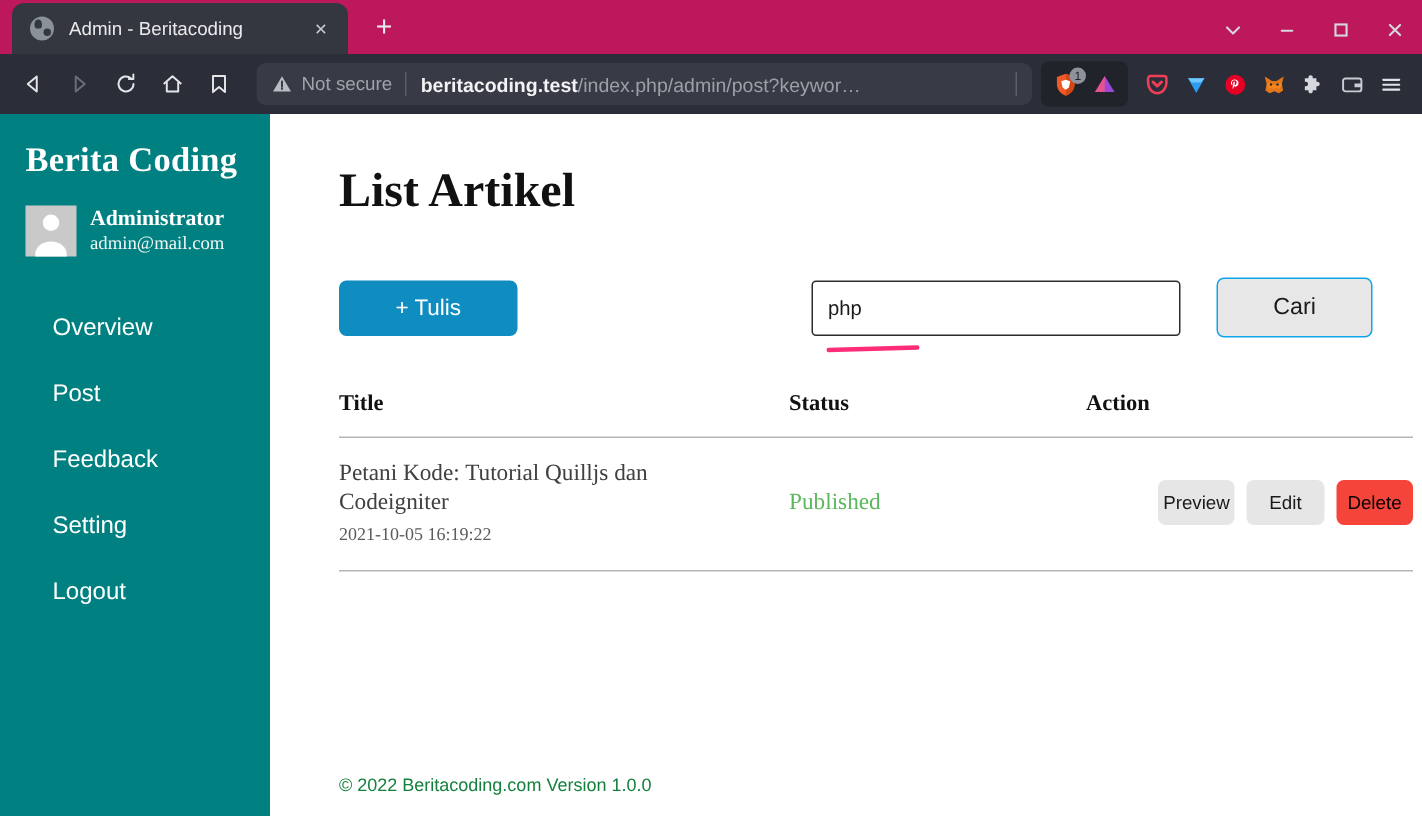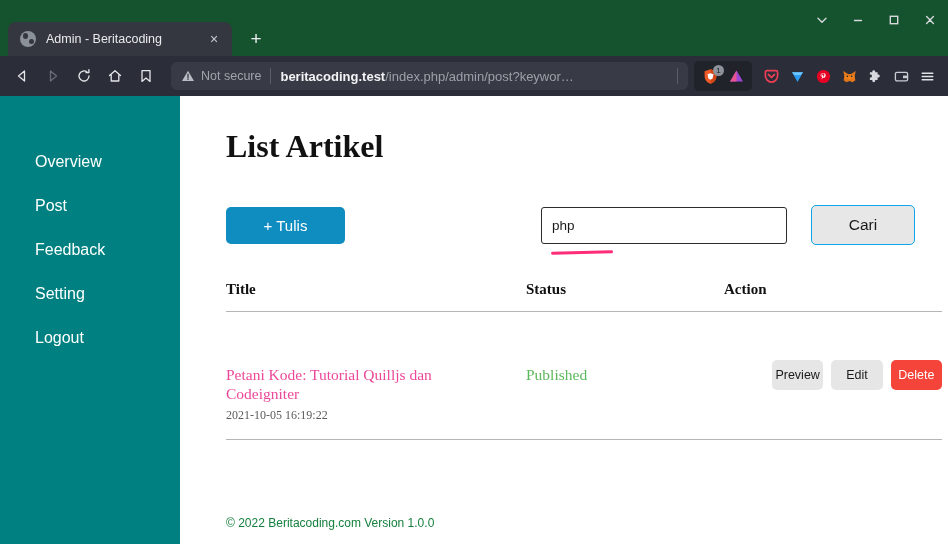--- a/index.html
+++ b/index.html
@@ -18,22 +18,22 @@
 
   
   .browser {
     width: 948px;
     height: 544px;
     display: flex;
     flex-direction: column;
     background: #0e1014;
   }
   .tabstrip {
-    height: 56px;
-    background: #14532d;
+    height: 36px;
+    background: #be185d;
     display: flex;
     align-items: flex-end;
     position: relative;
     flex: 0 0 auto;
   }
   .tab {
     margin-left: 8px;
     height: 34px;
     min-width: 224px;
     background: #34373f;
@@ -413,24 +413,23 @@
     padding: 14px 0 16px 0;
     border-bottom: 1px solid #b5b5b5;
     vertical-align: middle;
   }
   .col-title  { width: 300px; }
   .col-status { width: 198px; }
   .col-action { width: 218px; }
   .cell-title {
     font-family: "Liberation Serif", serif;
     font-size: 15.5px;
-    color: #ec4899;
+    color: #404040;
     line-height: 1.24;
     max-width: 232px;
-    margin-top: 39px;
   }
   .cell-date {
     font-family: "Liberation Serif", serif;
     font-size: 12px;
     color: #5b5b5b;
     margin-top: 5px;
   }
   .status-published {
     font-family: "Liberation Serif", serif;
     font-size: 15.5px;
@@ -452,21 +451,21 @@
     cursor: pointer;
     padding: 0;
   }
   .btn-light {
     background: #e6e6e6;
     color: #1a1a1a;
     width: 103px;
   }
   .btn-danger {
     background: #f5443a;
-    color: #ffffff;
+    color: #000000;
     width: 103px;
   }
   .footer {
     position: absolute;
     left: 46px;
     bottom: 14px;
     font-size: 12px;
     color: #15803d;
     font-family: "Liberation Sans", sans-serif;
   }
@@ -607,21 +606,29 @@
         <svg width="17" height="17" viewBox="0 0 17 17">
             <path d="M3.2 5.2 H13.8 M3.2 8.5 H13.8 M3.2 11.8 H13.8" stroke="#dfe2e7" stroke-width="1.45" stroke-linecap="round"></path>
           </svg>
       </div>
     </div>
   </div>
 
   <div class="viewport">
 
     <div class="sidebar">
-
+      <div class="brand">Berita Coding</div>
+
+      <div class="userblock">
+        <div class="avatar"></div>
+        <div class="userinfo">
+          <div class="username">Administrator</div>
+          <div class="useremail">admin@mail.com</div>
+        </div>
+      </div>
 
       <div class="navlist">
         <div class="navitem">Overview</div>
         <div class="navitem">Post</div>
         <div class="navitem">Feedback</div>
         <div class="navitem">Setting</div>
         <div class="navitem">Logout</div>
       </div>
     </div>
 

